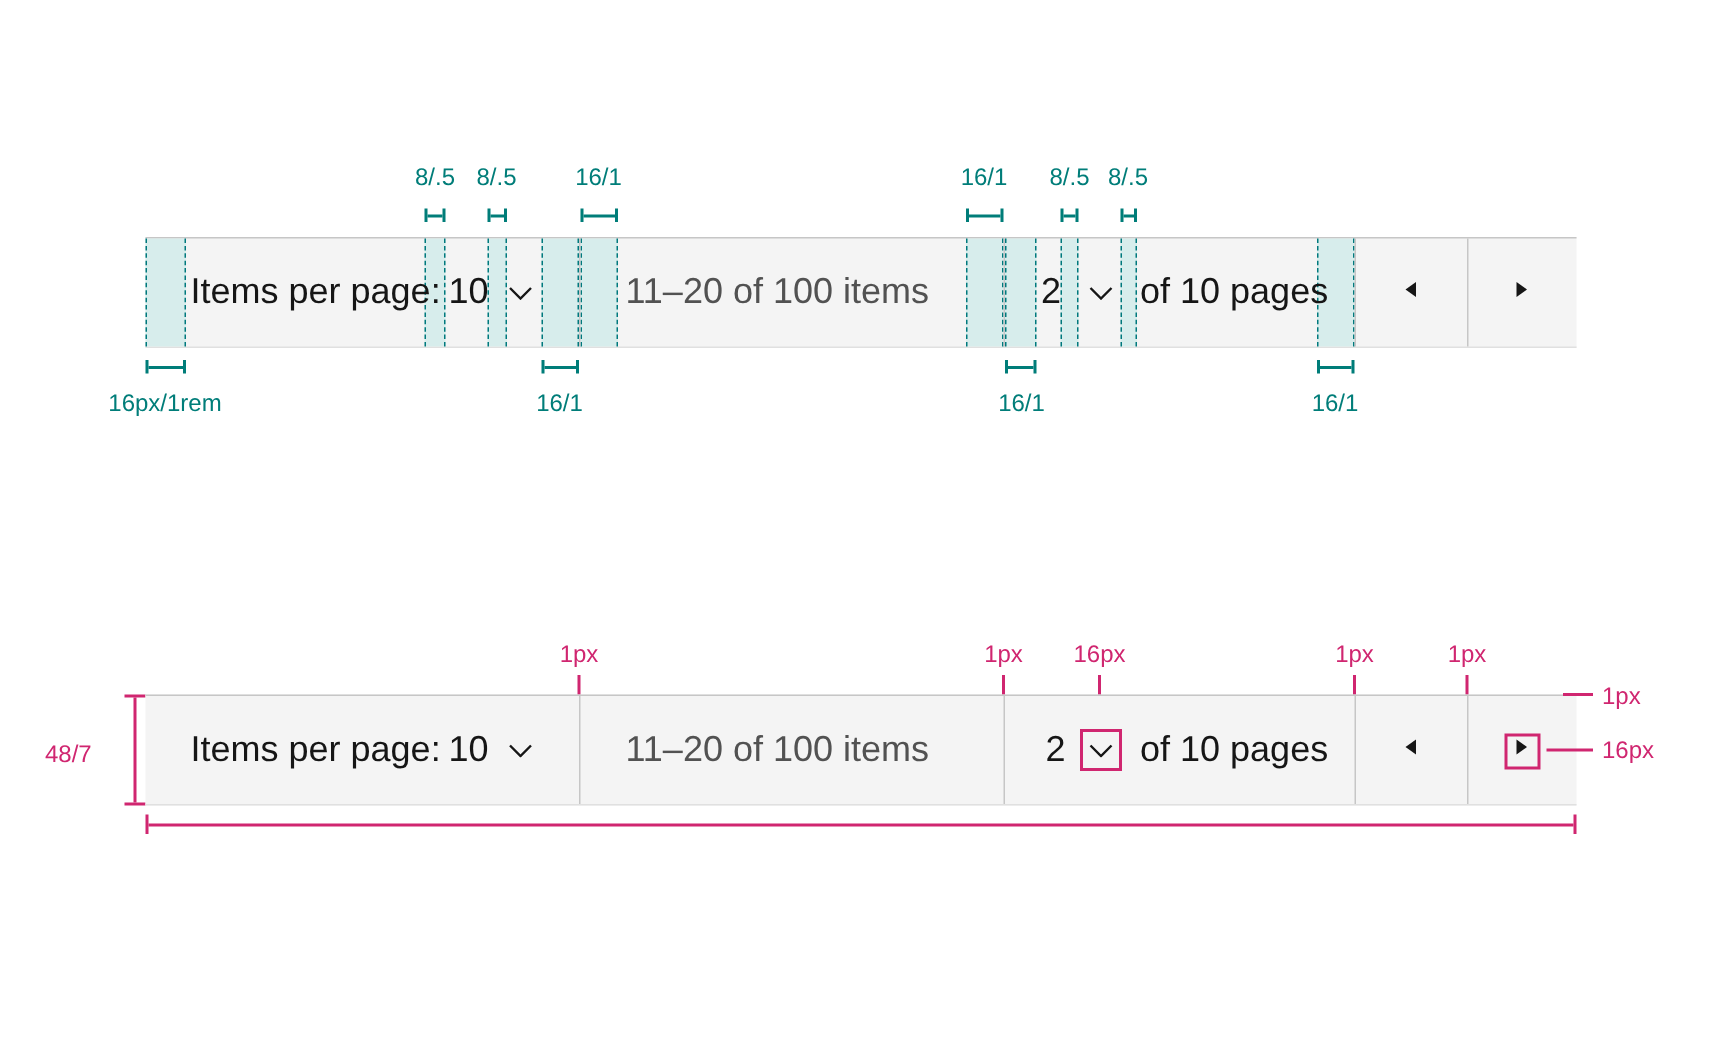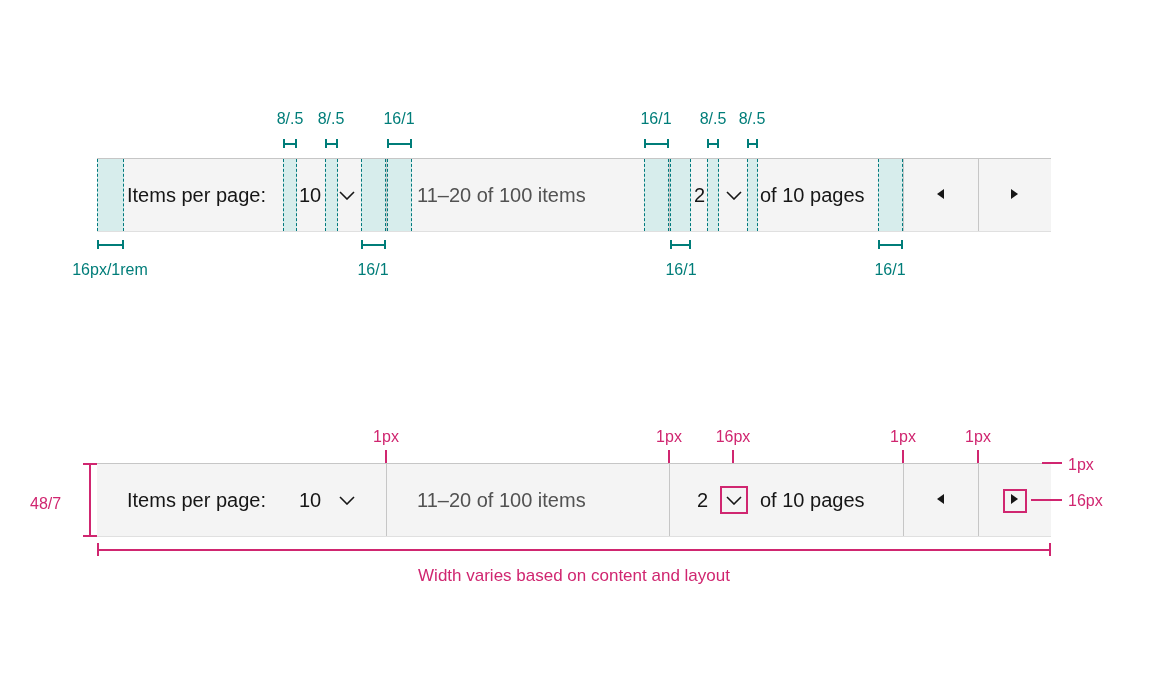--- a/index.html
+++ b/index.html
@@ -4,21 +4,21 @@
 <style>
   * { margin:0; padding:0; box-sizing:border-box; }
   body { background:#ffffff; font-family:"Liberation Sans", sans-serif; }
   .canvas { position:relative; width:1152px; height:695px; background:#ffffff; overflow:hidden; }
 
   
   .bar { position:absolute; left:97px; width:954px; height:74px; background:#f4f4f4;
          border-top:1px solid #c6c6c6; border-bottom:1px solid #e0e0e0; }
   .divider { position:absolute; top:0; bottom:0; width:1px; background:#c6c6c6; }
   .btext { position:absolute; top:0; bottom:0; display:flex; align-items:center;
-           font-size:20px; color:#161616; white-space:nowrap; }
+           font-size:24px; color:#161616; white-space:nowrap; }
   .btext.gray { color:#525252; }
   .chev { position:absolute; top:0; bottom:0; display:flex; align-items:center; }
   .navbtn { position:absolute; top:0; bottom:0; display:flex; align-items:center; justify-content:center; }
 
   
   .hl { position:absolute; top:0; bottom:0; background:#d7edec;
         border-left:1px dashed #00797d; border-right:1px dashed #00797d; }
   .mh { position:absolute; height:9px; border-left:2px solid #007d79; border-right:2px solid #007d79;
         background:linear-gradient(#007d79,#007d79) center / 100% 2px no-repeat; }
   .tlabel { position:absolute; color:#007d79; font-size:16px; white-space:nowrap;
@@ -171,15 +171,14 @@
     <div class="pbox" style="left:623px; top:22px; width:28px; height:28px;"></div>
     <div class="pbox" style="left:906px; top:25px; width:24px; height:24px;"></div>
   </div>
 
   <div class="pline" style="left:1042px; top:462px; width:20px;"></div>
   <div class="plabel-plain" style="left:1068px; top:456px;">1px</div>
   <div class="pline" style="left:1031px; top:499px; width:31px;"></div>
   <div class="plabel-plain" style="left:1068px; top:492px;">16px</div>
 
   <div class="wbracket" style="left:97px; top:543px; width:954px;"></div>
-  <div class="caption" style="left:574px; top:566px;">Width varies based on content and layout</div>
 
 </div>
 
 </body></html>

